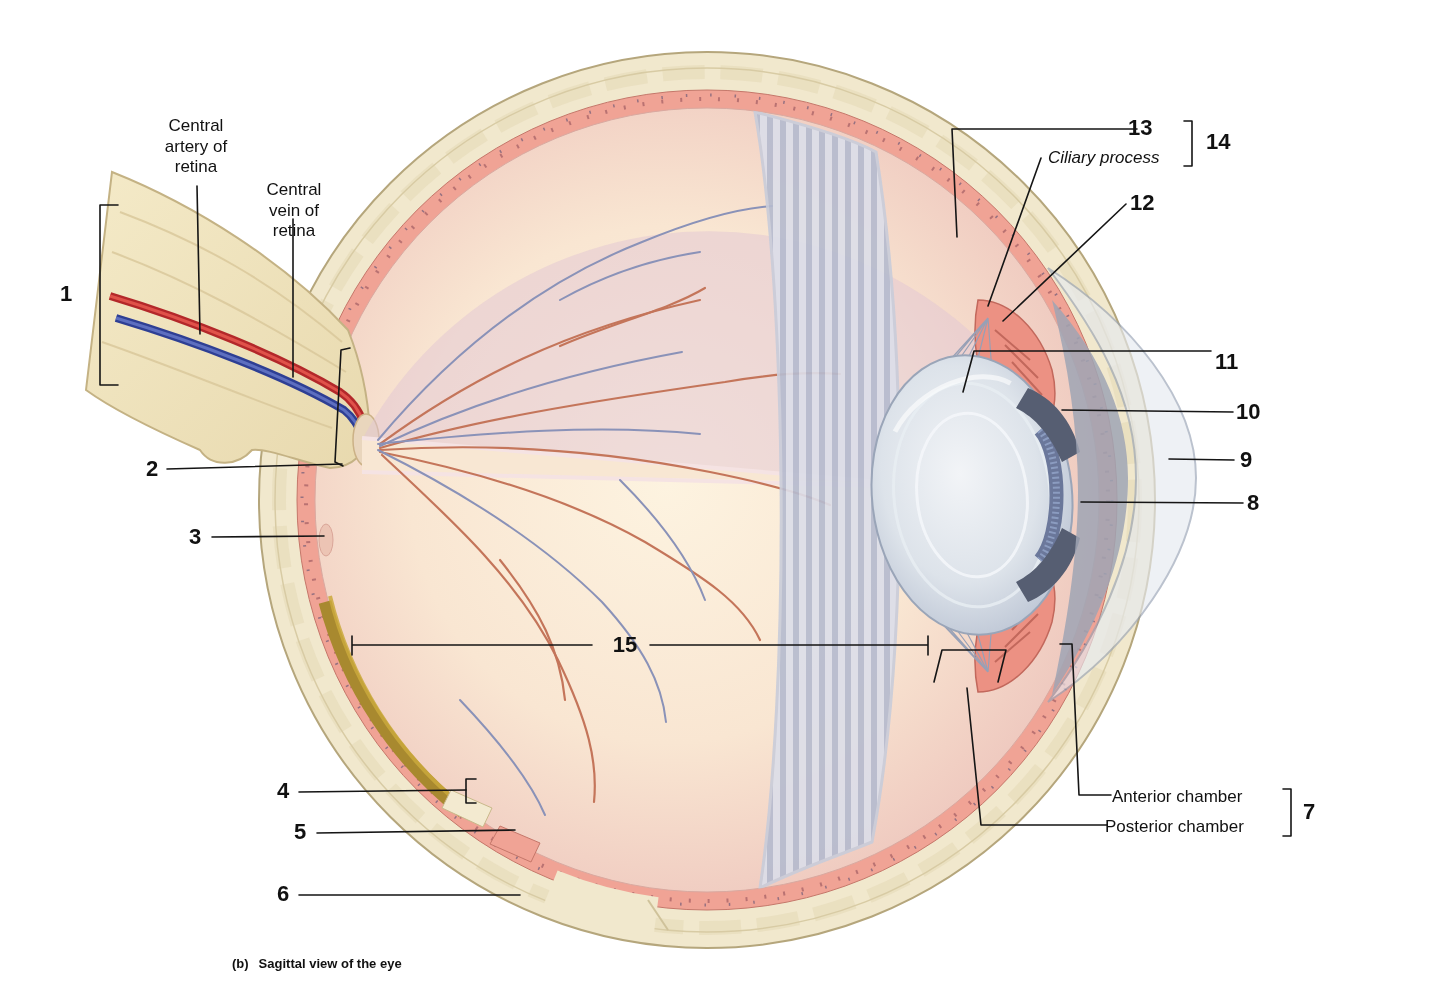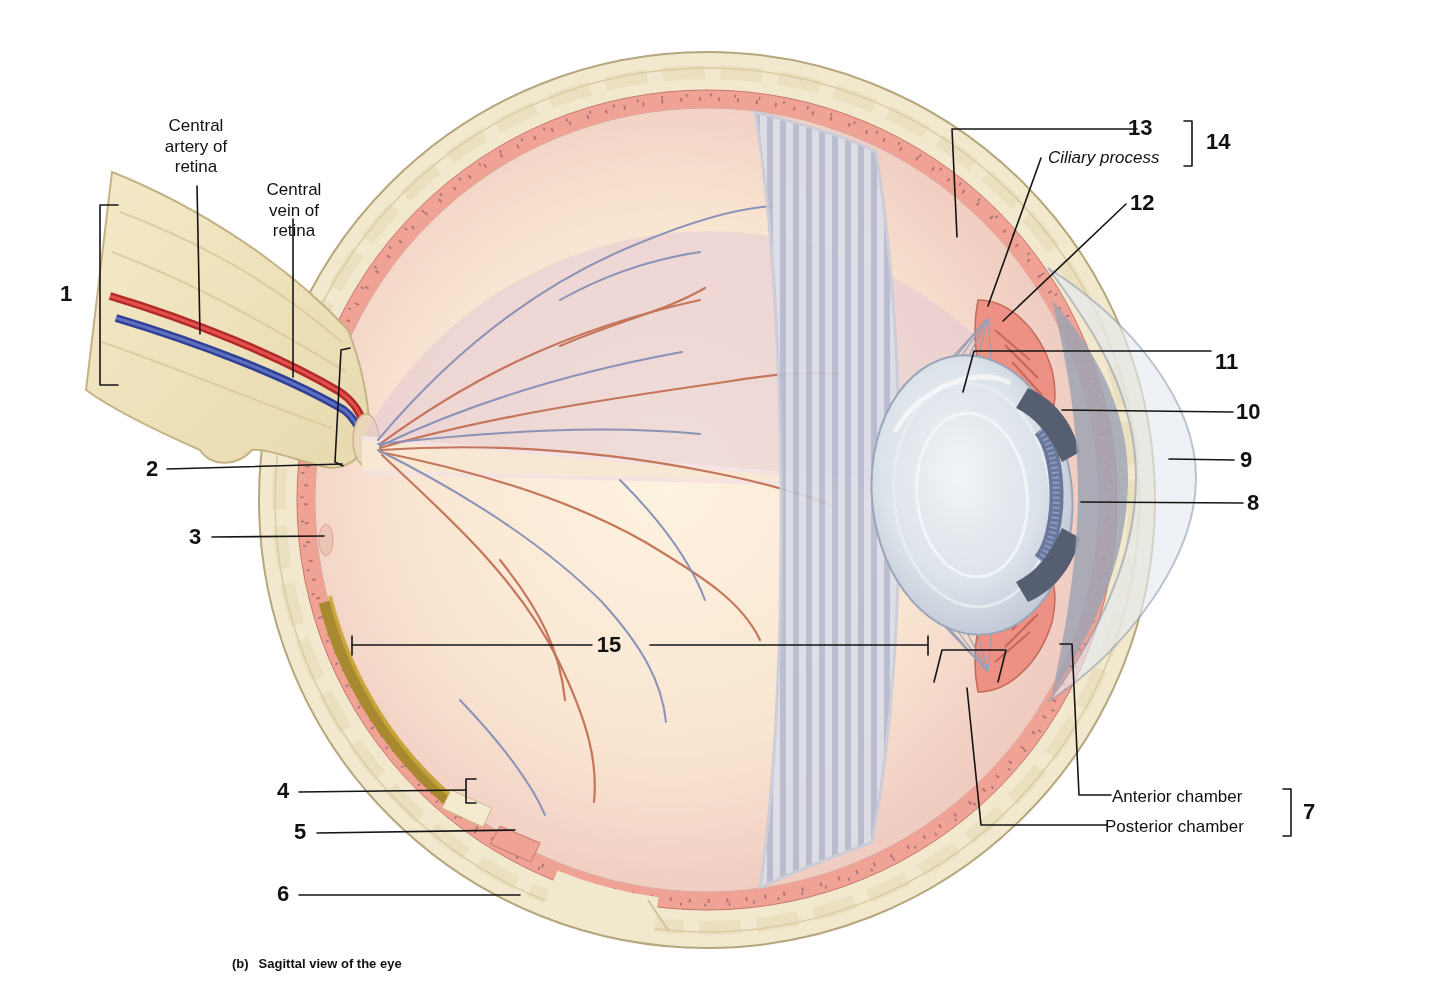--- a/index.html
+++ b/index.html
@@ -161,21 +161,21 @@
 </svg>
 
 <div class="lbl num" style="left:60px;top:283px;">1</div>
 <div class="lbl txt ctr" style="left:152px;top:116px;width:88px;">Central artery of retina</div>
 <div class="lbl txt ctr" style="left:251px;top:151px;width:86px;margin-top:29px;">Central vein of retina</div>
 <div class="lbl num" style="left:146px;top:458px;">2</div>
 <div class="lbl num" style="left:189px;top:526px;">3</div>
 <div class="lbl num" style="left:277px;top:780px;">4</div>
 <div class="lbl num" style="left:294px;top:821px;">5</div>
 <div class="lbl num" style="left:277px;top:883px;">6</div>
-<div class="lbl num ctr" style="left:590px;top:634px;width:38px;">15</div>
+<div class="lbl num ctr" style="left:606px;top:634px;width:38px;">15</div>
 <div class="lbl num" style="left:1128px;top:117px;">13</div>
 <div class="lbl num" style="left:1206px;top:131px;">14</div>
 <div class="lbl txt" style="left:1048px;top:148px;font-style:italic;">Ciliary process</div>
 <div class="lbl num" style="left:1130px;top:192px;">12</div>
 <div class="lbl num" style="left:1215px;top:351px;">11</div>
 <div class="lbl num" style="left:1236px;top:401px;">10</div>
 <div class="lbl num" style="left:1240px;top:449px;">9</div>
 <div class="lbl num" style="left:1247px;top:492px;">8</div>
 <div class="lbl txt rt" style="left:1112px;top:787px;width:158px;">Anterior chamber</div>
 <div class="lbl txt rt" style="left:1105px;top:817px;width:168px;">Posterior chamber</div>

